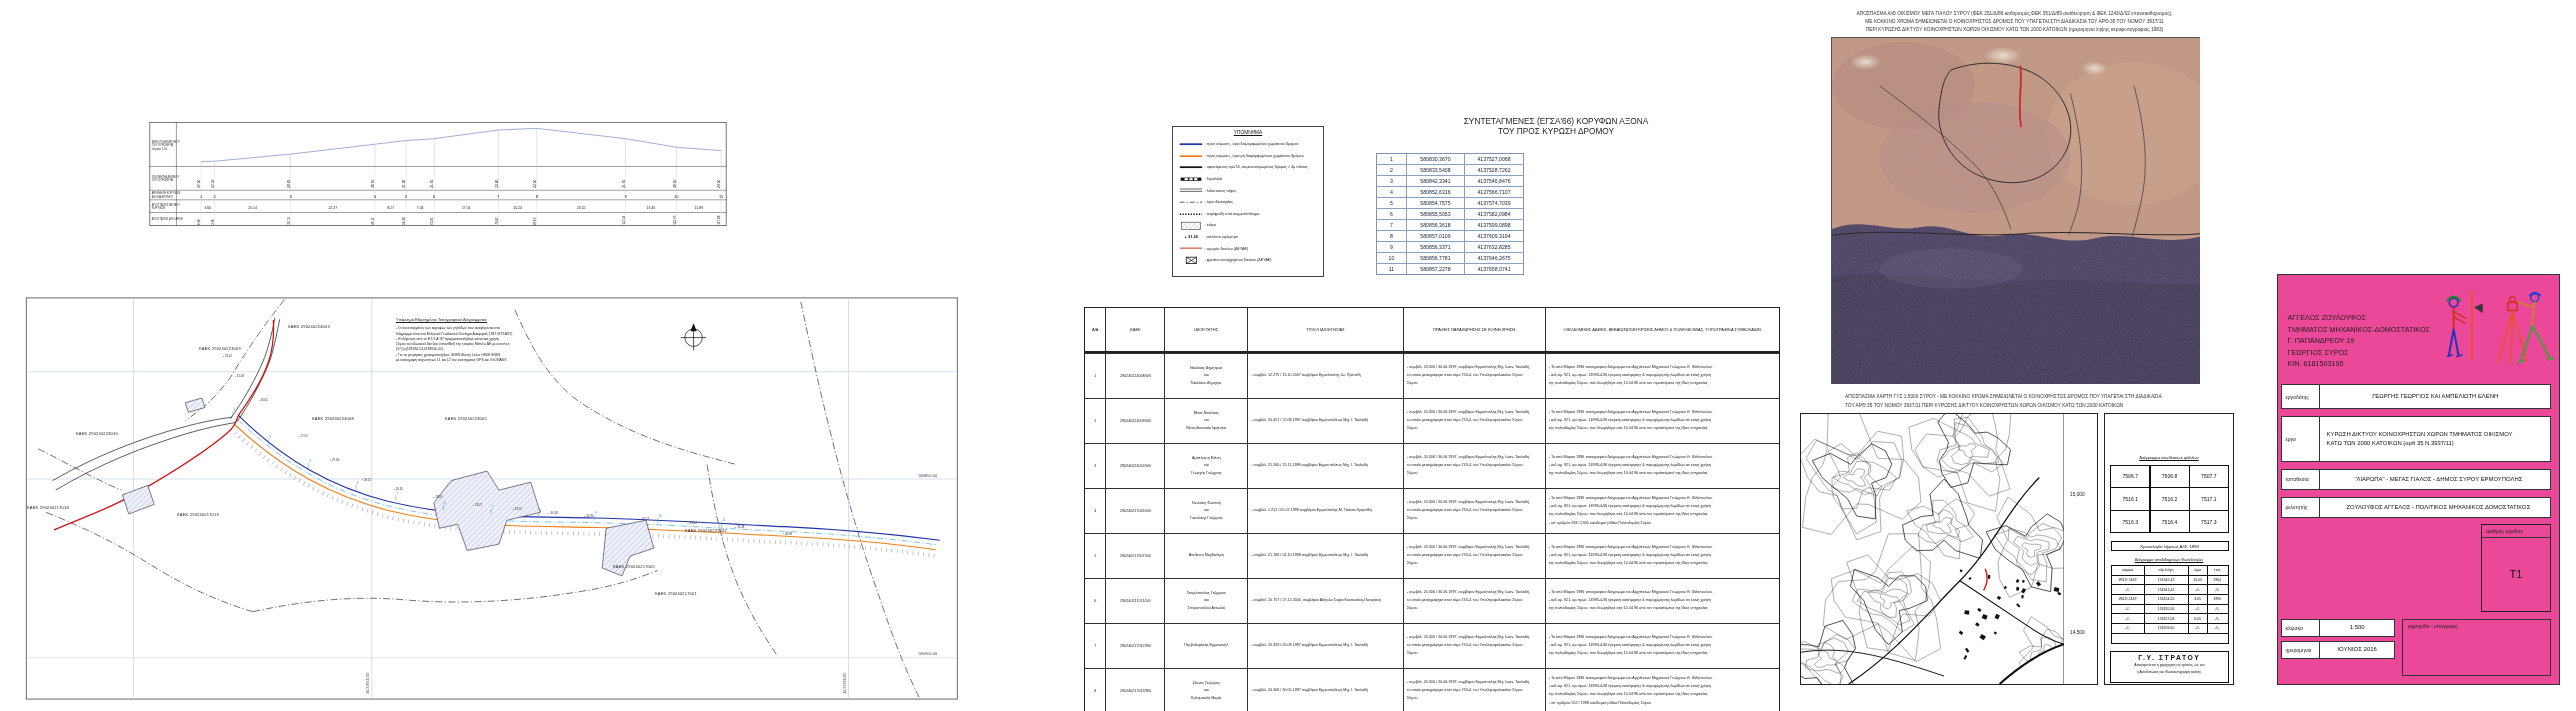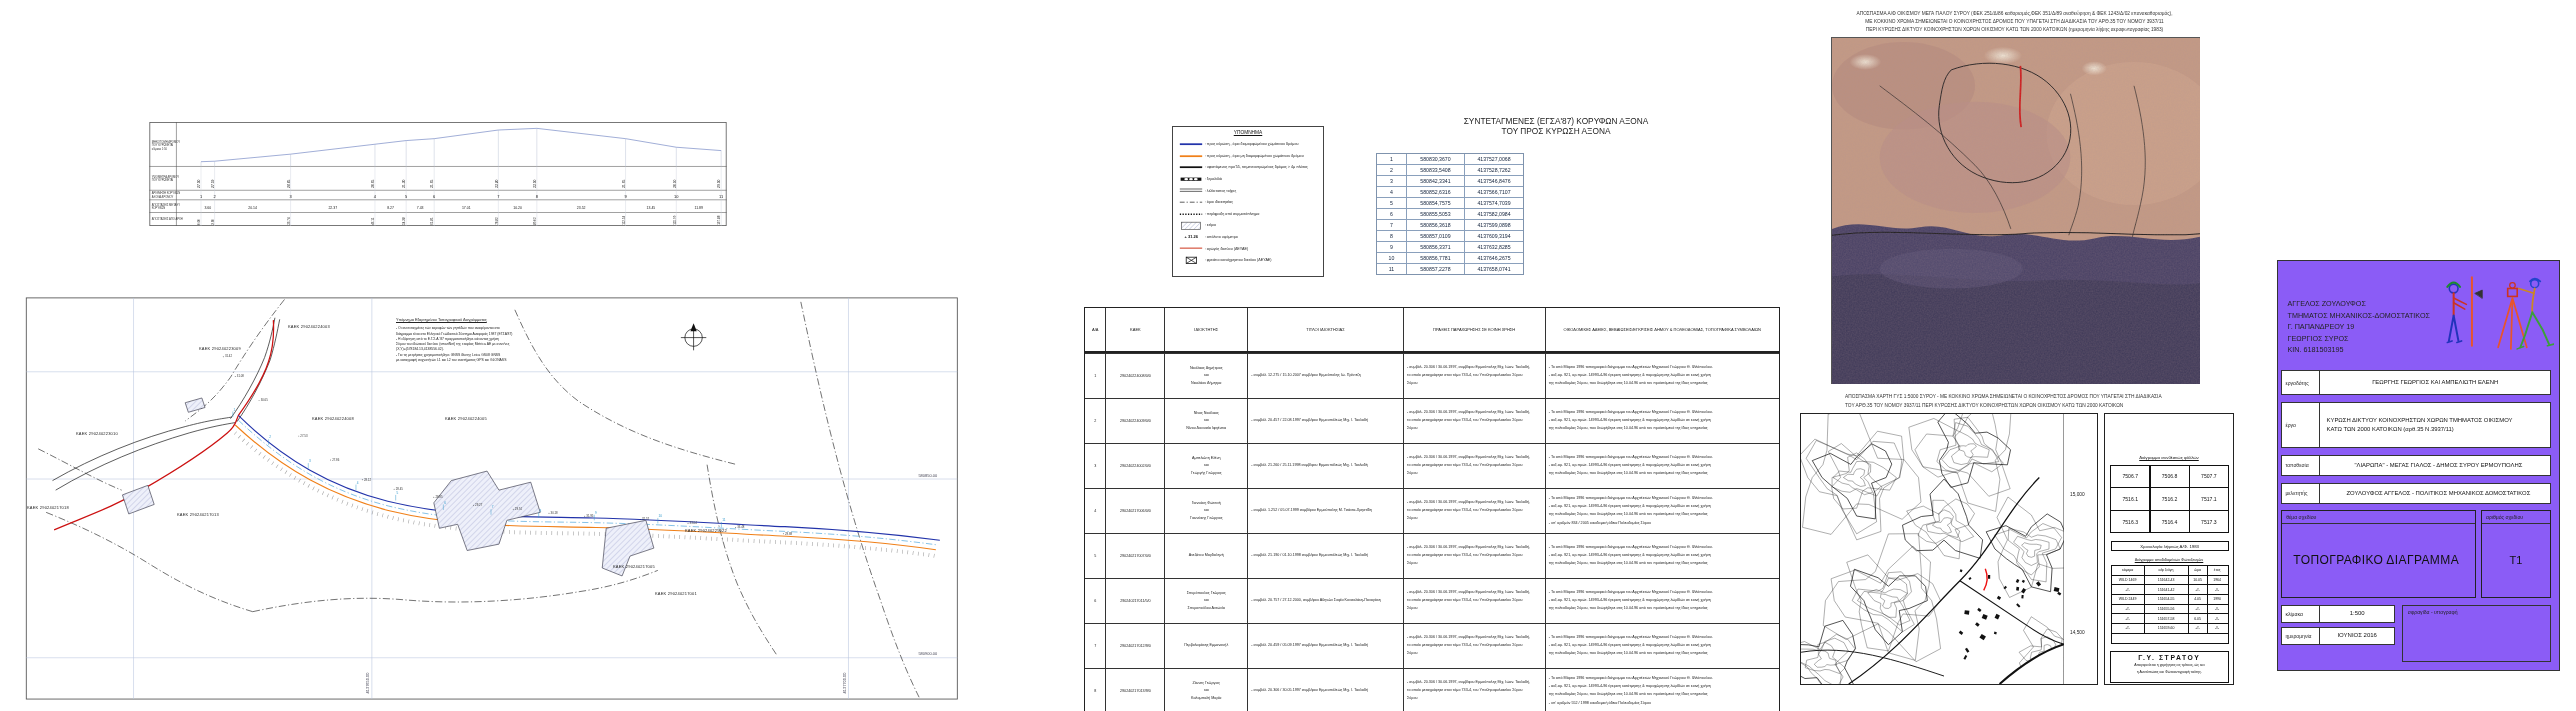--- a/index.html
+++ b/index.html
@@ -60,21 +60,21 @@
   #gys-pairs{position:absolute;top:151px;left:5.6px;width:118px;border:0.8px solid #111;box-sizing:border-box;}
   .gp-row{display:flex;border-top:0.6px solid #111;height:8.7px;}
   .gp-row:first-child{border-top:none;}
   .gp-c{border-right:0.6px solid #111;box-sizing:border-box;display:flex;align-items:center;justify-content:center;font-size:3.5px;overflow:hidden;}
   .gp-c:last-child{border-right:none;}
   .g0{width:33px;}.g1{width:44px;}.g2{width:19px;}.g3{width:19px;}
   #gys-stamp{position:absolute;top:237px;left:4.8px;width:119px;height:32px;border:1.3px solid #111;box-sizing:border-box;text-align:center;padding-top:2.4px;}
   #gys-stamp .st{font-size:6.8px;font-weight:bold;letter-spacing:1.6px;}
   #gys-stamp .sx{font-size:3.5px;line-height:1.5;margin-top:1.6px;}
   
-  #title-block{left:2277px;top:260px;width:283px;height:411px;border:1.3px solid #333;box-sizing:border-box;background:#8b5cf6;}
+  #title-block{left:2277px;top:274px;width:283px;height:411px;border:1.3px solid #333;box-sizing:border-box;background:#ec4899;}
   #engineer-info{position:absolute;left:9.5px;top:37px;font-size:7.2px;line-height:1.6;color:#222;}
   #logo{position:absolute;right:4.8px;top:9.5px;}
   .tb-row{position:absolute;left:3.2px;display:flex;border:0.8px solid #333;box-sizing:border-box;background:#fff;}
   .tb-label{width:38px;flex:0 0 38px;border-right:0.8px solid #333;display:flex;align-items:center;padding-left:3.2px;font-size:5.1px;color:#222;box-sizing:border-box;}
   .tb-val{flex:1;display:flex;flex-direction:column;justify-content:center;padding-left:6.4px;font-size:5.9px;color:#111;line-height:1.6;}
   .thick{border-width:1.6px;}
   #row-client{top:109px;width:270px;height:25px;}
   #row-project{top:141px;width:270px;height:46px;}
   #row-location{top:194px;width:270px;height:20.7px;}
   #row-designer{top:222px;width:270px;height:20.7px;}
@@ -418,22 +418,22 @@
               <line x1="1.5" y1="1.5" x2="14.5" y2="9.5" stroke="#111" stroke-width="0.9"></line>
               <line x1="14.5" y1="1.5" x2="1.5" y2="9.5" stroke="#111" stroke-width="0.9"></line>
             </svg>
           </div>
           <div class="lg-txt">: φρεάτιο κοινόχρηστου δικτύου (ΔΕΥΑΕ)</div>
         </div>
       </div>
   </div>
 
   <div id="coords-title" class="abs">
-    <div>ΣΥΝΤΕΤΑΓΜΕΝΕΣ (ΕΓΣΑ'87) ΚΟΡΥΦΩΝ ΑΞΟΝΑ</div>
-    <div>ΤΟΥ ΠΡΟΣ ΚΥΡΩΣΗ ΑΞΟΝΑ</div>
+    <div>ΣΥΝΤΕΤΑΓΜΕΝΕΣ (ΕΓΣΑ'66) ΚΟΡΥΦΩΝ ΑΞΟΝΑ</div>
+    <div>ΤΟΥ ΠΡΟΣ ΚΥΡΩΣΗ ΔΡΟΜΟΥ</div>
   </div>
   <div id="coords-table" class="abs">
       <div class="ct-row">
         <div class="ct-c ct-a">1</div>
         <div class="ct-c ct-b">580830,3670</div>
         <div class="ct-c ct-d">4137527,0068</div>
       </div>
       <div class="ct-row">
         <div class="ct-c ct-a">2</div>
         <div class="ct-c ct-b">580833,5408</div>
@@ -925,24 +925,20 @@
       </div>
     </div>
     <div class="tb-row" id="row-location">
       <div class="tb-label">τοποθεσία</div>
       <div class="tb-val" style="flex-direction:row;align-items:center">"ΛΙΑΡΩΠΑ" - ΜΕΓΑΣ ΓΙΑΛΟΣ - ΔΗΜΟΣ ΣΥΡΟΥ ΕΡΜΟΥΠΟΛΗΣ</div>
     </div>
     <div class="tb-row" id="row-designer">
       <div class="tb-label">μελετητής</div>
       <div class="tb-val" style="flex-direction:row;align-items:center">ΖΟΥΛΟΥΦΟΣ ΑΓΓΕΛΟΣ  - ΠΟΛΙΤΙΚΟΣ ΜΗΧΑΝΙΚΟΣ  ΔΟΜΟΣΤΑΤΙΚΟΣ</div>
     </div>
-    <div id="box-subject">
-      <div class="mini-head">θέμα σχεδίου</div>
-      <div id="subject-text">ΤΟΠΟΓΡΑΦΙΚΟ ΔΙΑΓΡΑΜΜΑ</div>
-    </div>
     <div id="box-number">
       <div class="mini-head">αριθμός σχεδίου</div>
       <div id="number-text">Τ1</div>
     </div>
     <div class="tb-row" id="row-scale">
       <div class="tb-label">κλίμακα</div>
       <div class="tb-val" style="flex-direction:row">1:500</div>
     </div>
     <div class="tb-row" id="row-date">
       <div class="tb-label">ημερομηνία</div>

